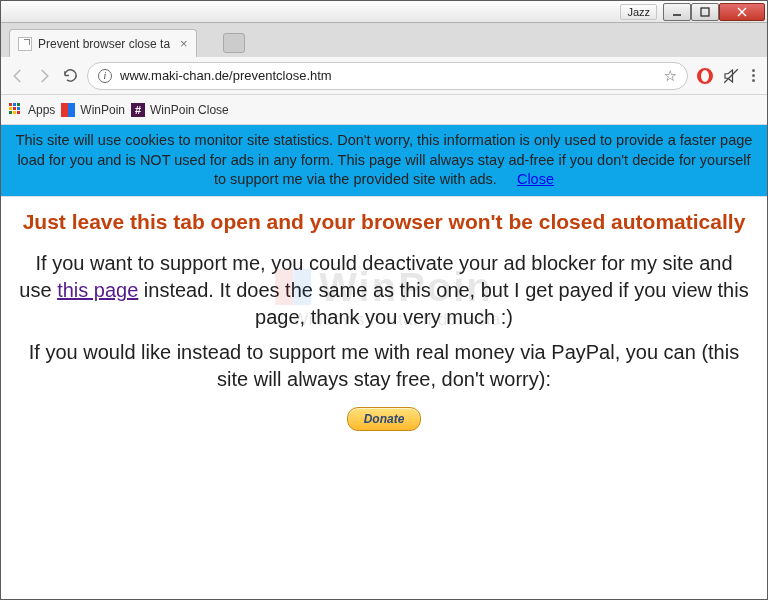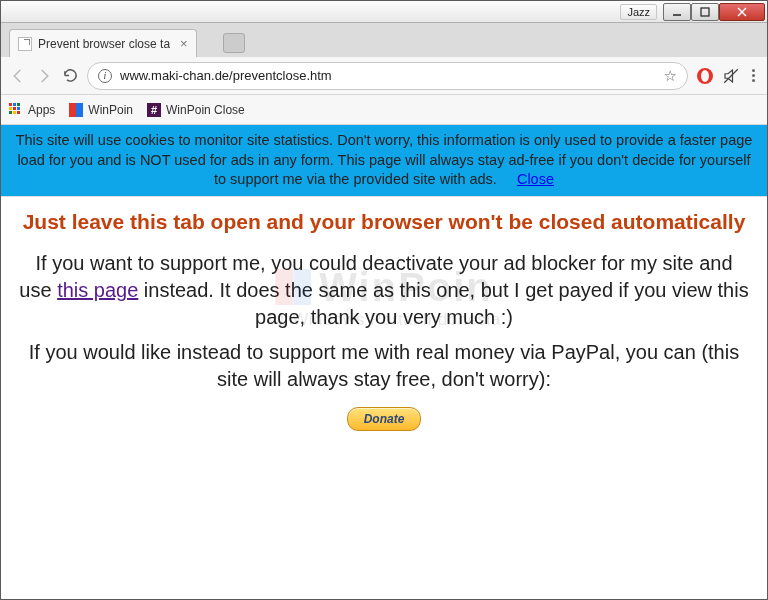--- a/index.html
+++ b/index.html
@@ -23,21 +23,21 @@
 .omnibox { flex:1; height:28px; border:1px solid #c9c9c9; border-radius:14px; background:#fff; display:flex; align-items:center; padding:0 10px; gap:8px; font-size:13px; color:#222;}
 .omnibox .info { width:14px; height:14px; border:1px solid #6b6b6b; border-radius:50%; display:flex; align-items:center; justify-content:center; font-size:10px; font-style:italic; font-family:Georgia,serif; color:#444;}
 .omnibox .url { flex:1; white-space:nowrap; overflow:hidden;}
 .omnibox .star { color:#666; font-size:15px;}
 .ext-ico { width:18px; height:18px; display:flex; align-items:center; justify-content:center;}
 .opera { width:16px; height:16px; border:2px solid #e3352c; border-radius:50%; border-left-width:4px; border-right-width:4px;}
 .mute { position:relative;}
 .mute svg { width:18px; height:18px; color:#444;}
 .dots { display:flex; flex-direction:column; gap:2px; padding:0 4px;}
 .dots span { width:3px; height:3px; background:#666; border-radius:50%;}
-.bookbar { height:30px; background:#f7f7f7; border-bottom:1px solid #d5d5d5; display:flex; align-items:center; padding:0 8px; gap:14px; font-size:12px; color:#333;}
+.bookbar { height:30px; background:#f7f7f7; border-bottom:1px solid #d5d5d5; display:flex; align-items:center; padding:0 8px; gap:6px; font-size:12px; color:#333;}
 .bm { display:flex; align-items:center; gap:5px; cursor:pointer;}
 .apps-ico { width:14px; height:14px; display:grid; grid-template-columns:repeat(3,3px); grid-template-rows:repeat(3,3px); gap:1px;}
 .apps-ico span:nth-child(1){background:#d93025}.apps-ico span:nth-child(2){background:#1a73e8}.apps-ico span:nth-child(3){background:#188038}.apps-ico span:nth-child(4){background:#fbbc04}.apps-ico span:nth-child(5){background:#d93025}.apps-ico span:nth-child(6){background:#1a73e8}.apps-ico span:nth-child(7){background:#188038}.apps-ico span:nth-child(8){background:#fbbc04}.apps-ico span:nth-child(9){background:#d93025}
 .wp-ico { width:14px; height:14px; display:flex;}
 .wp-ico span:first-child{flex:1;background:#e3352c}
 .wp-ico span:last-child{flex:1;background:#1a73e8}
 .slack-ico { width:14px; height:14px; background:#4a154b; color:#fff; font-size:11px; font-weight:bold; display:flex; align-items:center; justify-content:center;}
 .content { flex:1; background:#fff; overflow:auto; position:relative;}
 .cookie { background:#0ea5e9; padding:6px 10px; font-size:14.5px; color:#222; text-align:center; border-bottom:1px solid #ddd; line-height:1.35;}
 .cookie a { color:#0000ee; text-decoration:underline; margin-left:16px;}

